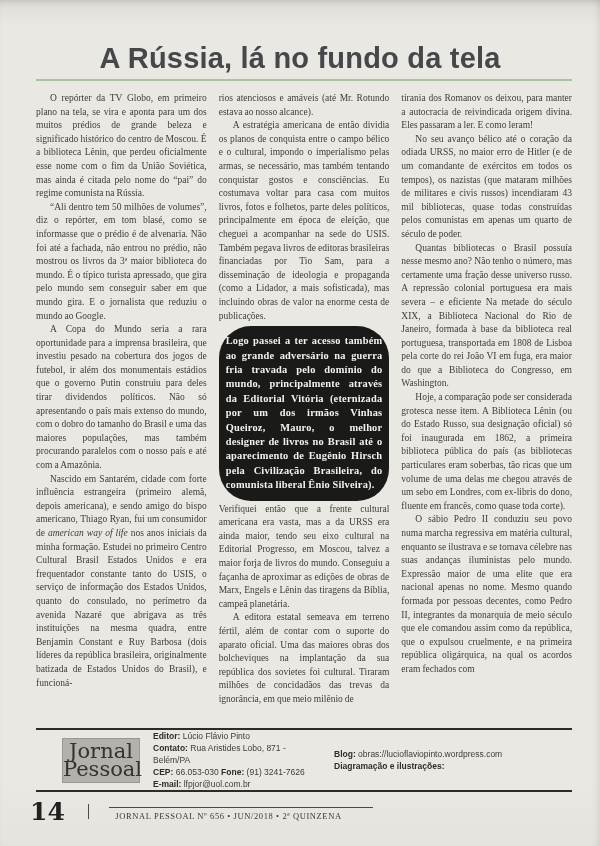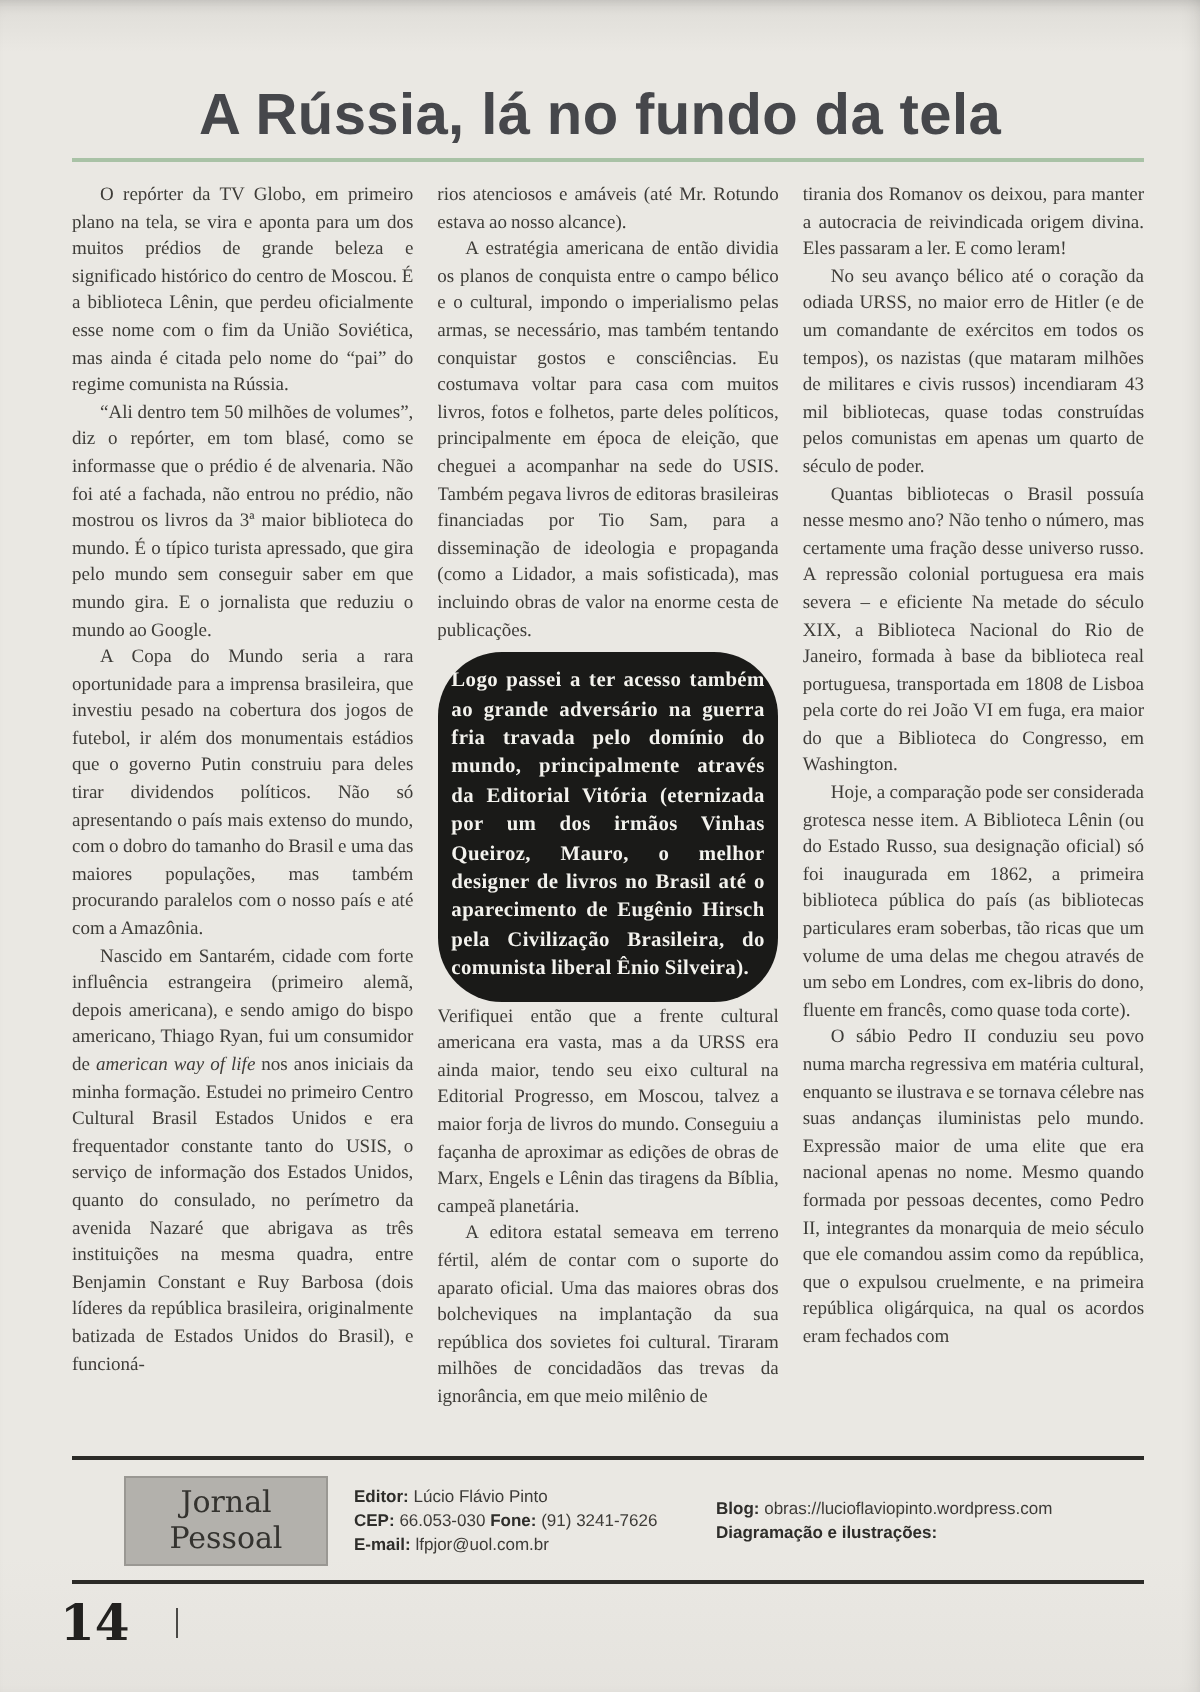--- a/index.html
+++ b/index.html
@@ -44,24 +44,24 @@
   }
   .footer-box {
     position:absolute; left:36px; right:28px; top:728px; height:60px;
     border-top:2.5px solid #2c2b28; border-bottom:2.5px solid #2c2b28;
     display:flex; align-items:center; gap:13px;
     font-family:"Liberation Sans", sans-serif;
     font-size:8.5px; line-height:12px; color:#3d3b37;
   }
   .logo-box {
     background:#b3b1ac; border:1px solid #9a9893;
-    width:76px; padding:3px 12px; margin-left:26px;
+    width:76px; padding:3px 0; margin-left:26px;
     text-align:center;
     font-family:"DejaVu Serif", serif;
-    font-size:15px; line-height:18.5px; color:#34332f;
+    font-size:21px; line-height:18.5px; color:#34332f;
   }
   .footer-col b { color:#2e2d2a; }
   .footer-col.mid { width:168px; }
   .footer-col.right { flex:1; }
   .page-num-row {
     position:absolute; left:30px; top:799px;
     display:flex; align-items:center;gap:20px;
   }
   .page-num {
     font-family:"DejaVu Serif", serif; font-weight:bold;
@@ -109,27 +109,29 @@
 
   </div>
 
   <div class="footer-box">
     <div class="logo-box">
       <div>Jornal</div>
       <div>Pessoal</div>
     </div>
     <div class="footer-col mid">
       <div><b>Editor:</b> <span>Lúcio Flávio Pinto</span></div>
+      <div><b>Contato:</b> <span>Rua Aristides Lobo, 871 - Belém/PA</span></div>
       <div><b>CEP:</b> <span>66.053-030</span> <b>Fone:</b> <span>(91) 3241-7626</span></div>
       <div><b>E-mail:</b> <span>lfpjor@uol.com.br</span></div>
     </div>
     <div class="footer-col right">
       <div><b>Blog:</b> <span>obras://lucioflaviopinto.wordpress.com</span></div>
       <div><b>Diagramação e ilustrações:</b></div>
     </div>
   </div>
 
   <div class="page-num-row">
     <div class="page-num">14</div>
     <div class="pn-tick"></div>
+    <div class="pn-caption">JORNAL PESSOAL Nº 656 • JUN/2018 • 2ª QUINZENA</div>
   </div>
 
 </div>
 
 </body></html>

